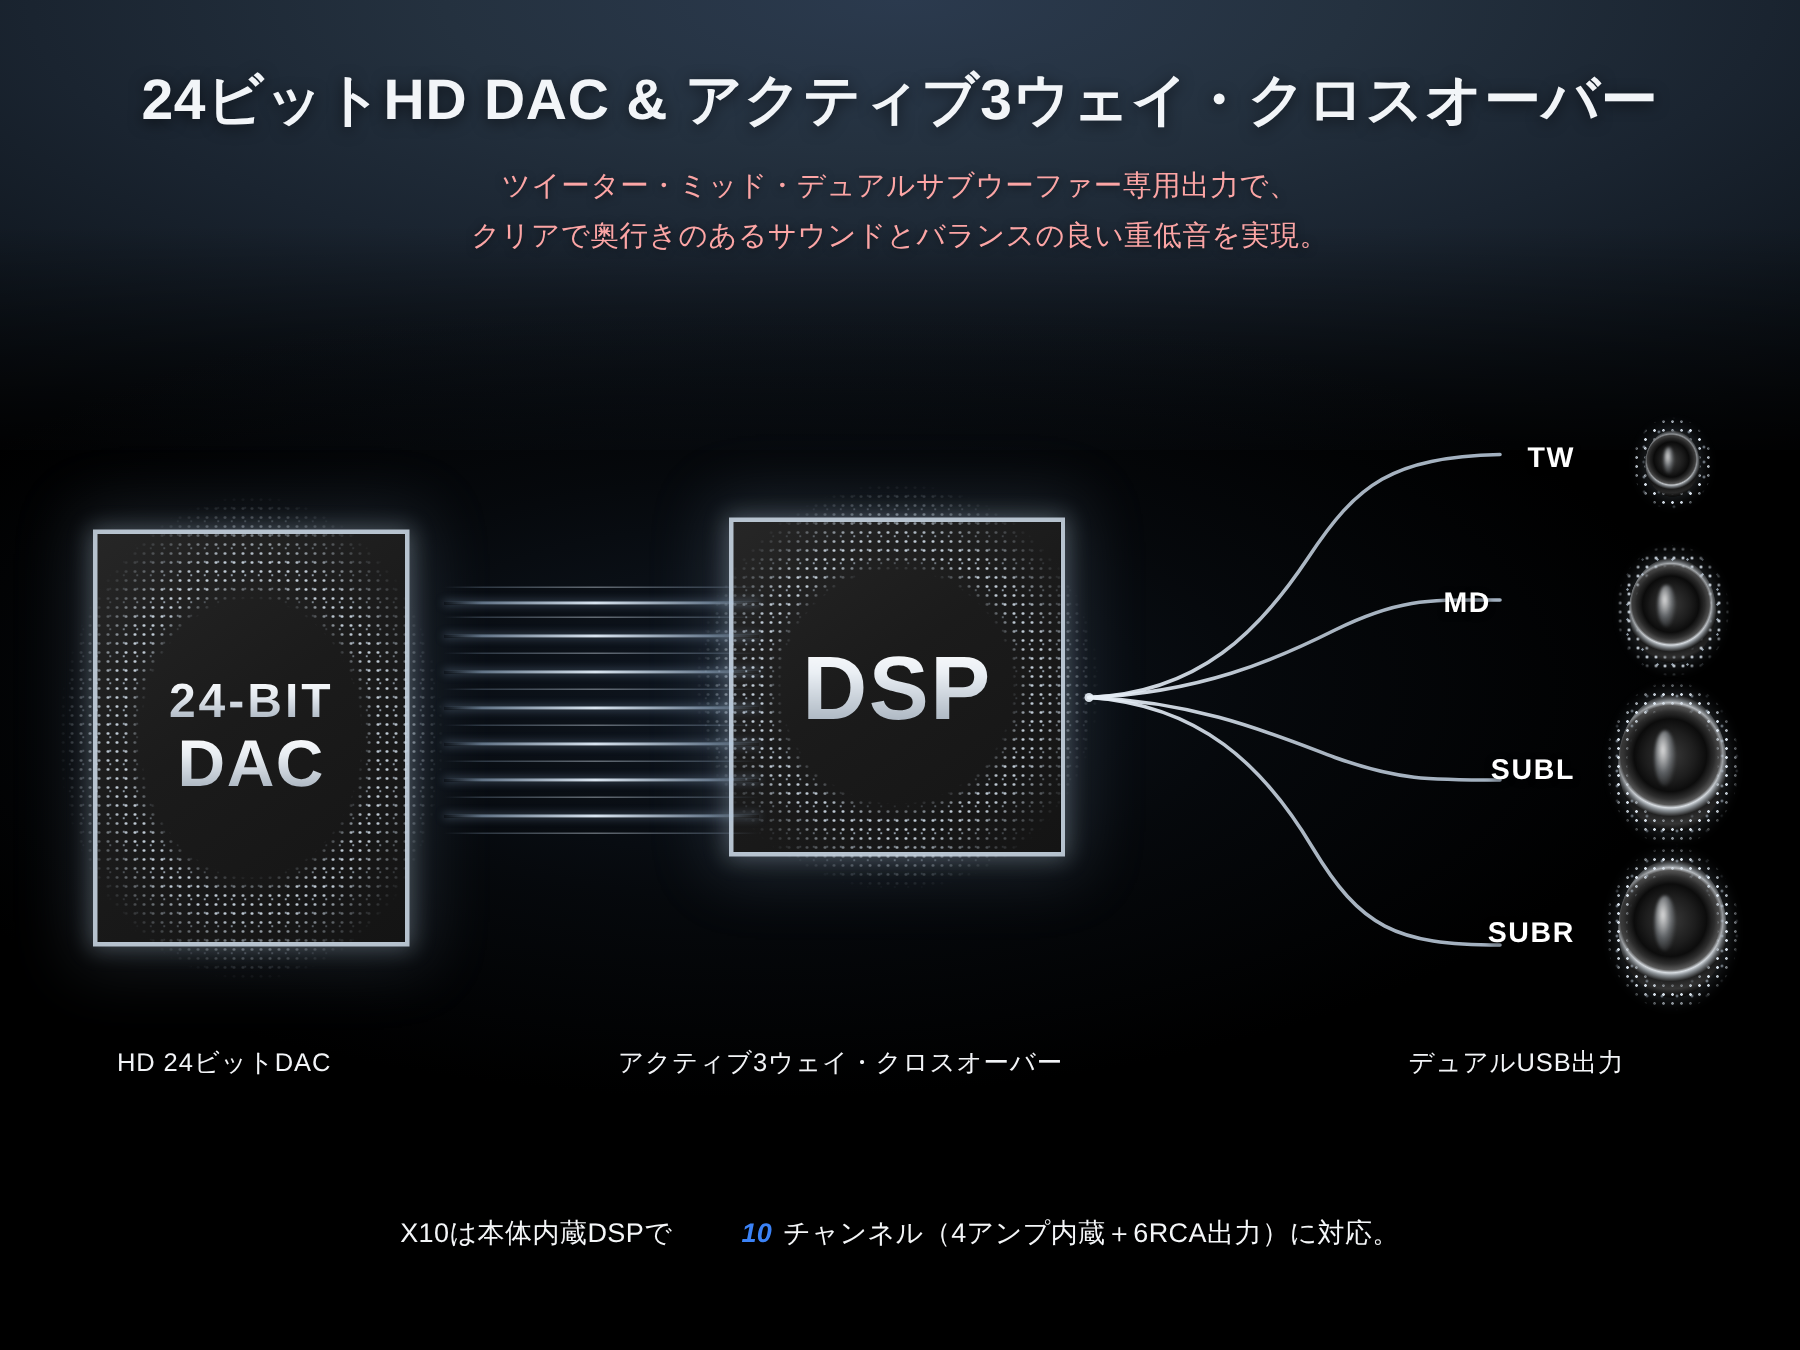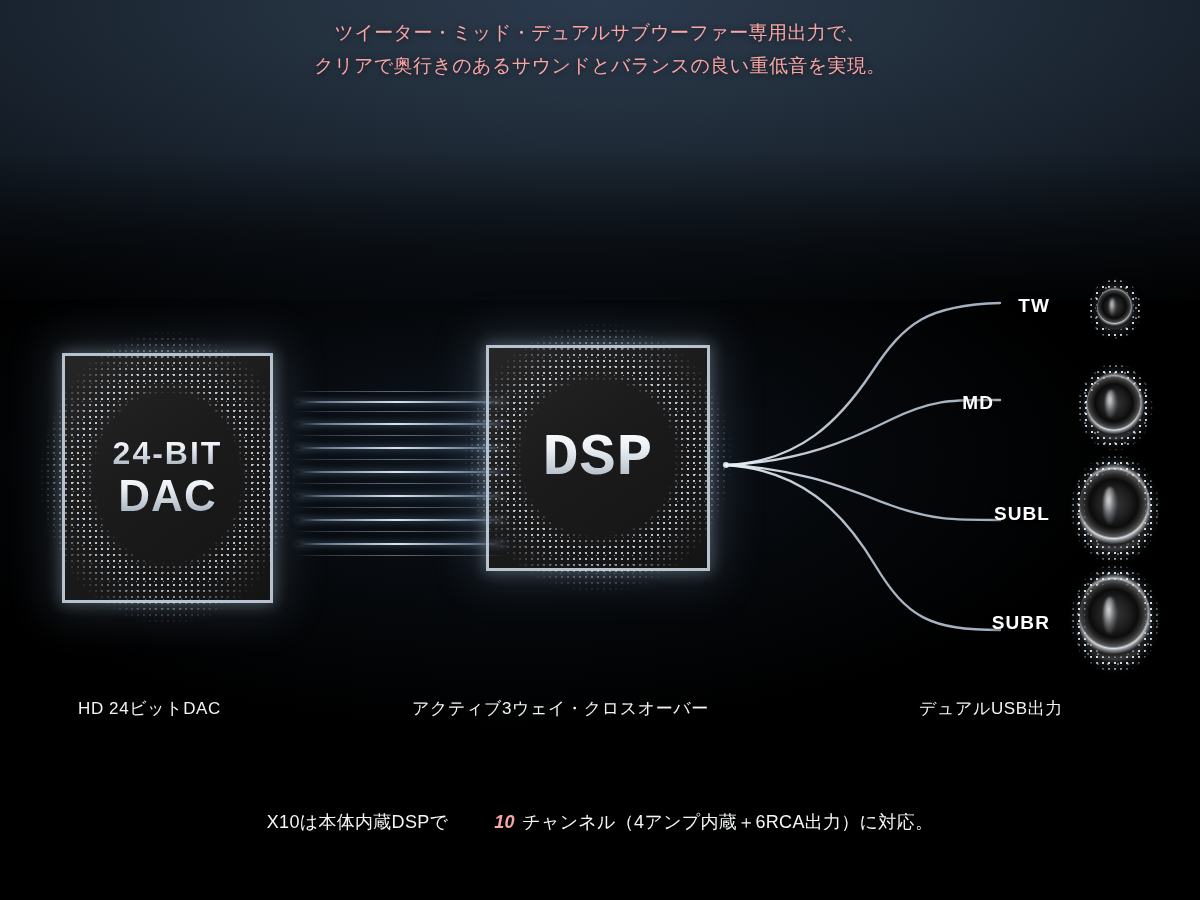--- a/index.html
+++ b/index.html
@@ -77,41 +77,40 @@
     -webkit-mask-image:
       linear-gradient(#000,#000),
       radial-gradient(closest-side, #000 62%, rgba(0,0,0,0) 100%);
     -webkit-mask-composite:source-in;
     mask-image:radial-gradient(closest-side,
         rgba(0,0,0,0) 57%, #000 66%, #000 74%, rgba(0,0,0,.45) 86%, rgba(0,0,0,0) 100%);
     opacity:.92;
   }
   .chip-inner{position:relative;z-index:2;text-align:center;}
 
-  #chip-dac{left:65px;top:356px;width:205px;height:244px;}
+  #chip-dac{left:65px;top:356px;width:205px;height:272px;}
   #chip-dsp{left:489px;top:348px;width:218px;height:220px;}
 
   .dac-top{
     font-size:32px;font-weight:700;letter-spacing:2px;
     background:linear-gradient(180deg,#ffffff 0%,#e4e9ef 38%,#9aa6b3 100%);
     -webkit-background-clip:text;background-clip:text;color:transparent;
     line-height:1.05;
   }
   .dac-bot{
     font-size:44px;font-weight:700;letter-spacing:1px;margin-top:2px;
     background:linear-gradient(180deg,#ffffff 0%,#e8edf2 35%,#98a4b1 100%);
     -webkit-background-clip:text;background-clip:text;color:transparent;
     line-height:1.05;
   }
   .dsp-text{
     font-size:60px;font-weight:700;letter-spacing:1px;
     background:linear-gradient(180deg,#ffffff 0%,#eaeff4 34%,#9ba7b4 100%);
     -webkit-background-clip:text;background-clip:text;color:transparent;
     line-height:1.05;
-    font-family:Liberation Mono, monospace;
   }
 
   
   .stream{position:absolute;left:296px;top:385px;width:210px;height:185px;z-index:3;}
   .stream .ln{
     position:absolute;left:0;width:100%;height:2px;
     background:linear-gradient(to right,
       rgba(120,150,185,0) 0%, rgba(168,196,226,.55) 12%,
       rgba(228,240,252,.95) 48%, rgba(176,202,230,.55) 84%, rgba(120,150,185,0) 100%);
     box-shadow:0 0 6px rgba(170,200,235,.55);
@@ -167,42 +166,43 @@
   #spk-subl{left:1079px;top:463px;width:72px;height:92px;}
   #spk-subr{left:1079px;top:573px;width:72px;height:92px;}
 
   
   .caption{
     position:absolute;top:697px;z-index:6;
     color:#f2f4f7;font-size:17px;letter-spacing:.6px;white-space:nowrap;
   }
   #cap-dac{left:78px;}
   #cap-dsp{left:412px;}
-  #cap-usb{left:919px;}
+  #cap-usb{left:939px;}
 
   
   .footer{
     position:absolute;left:0;top:806px;width:1200px;z-index:6;text-align:center;
     color:#f4f6f8;font-size:18px;line-height:1.85;letter-spacing:.3px;
   }
   .footer .hl{
-    color:#fca5a5;font-weight:700;font-style:italic;padding:0 2px;margin-left:44px;
+    color:#3b82f6;font-weight:700;font-style:italic;padding:0 2px;margin-left:44px;
   }
 </style>
 </head>
 <body>
 
 <div id="stage">
 
   <div class="bg-top"></div>
   <div class="bg-top-fade"></div>
   <div class="bg-mid"></div>
   <div class="bg-bottom"></div>
 
   <div class="header">
+    <h1 class="title">24ビットHD DAC &amp; アクティブ3ウェイ・クロスオーバー</h1>
     <p class="subtitle">
       <span>ツイーター・ミッド・デュアルサブウーファー専用出力で、</span><br>
       <span>クリアで奥行きのあるサウンドとバランスの良い重低音を実現。</span>
     </p>
   </div>
 
   <div class="diagram">
 
     <div class="chip" id="chip-dac">
       <div class="chip-inner">

